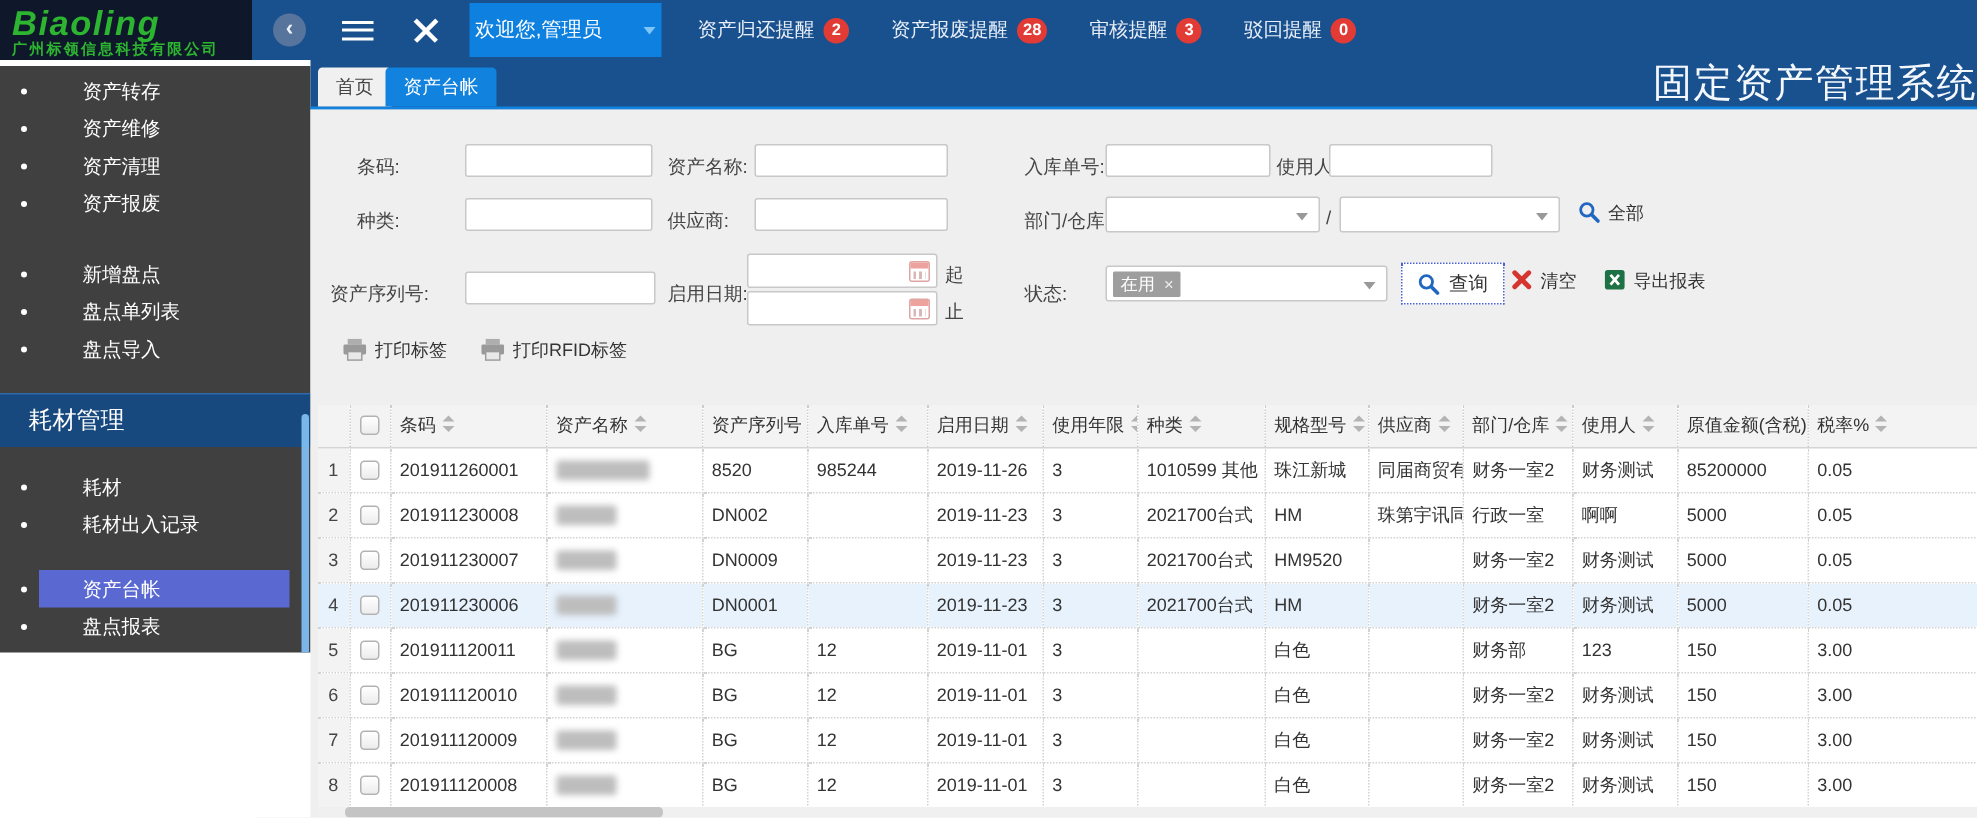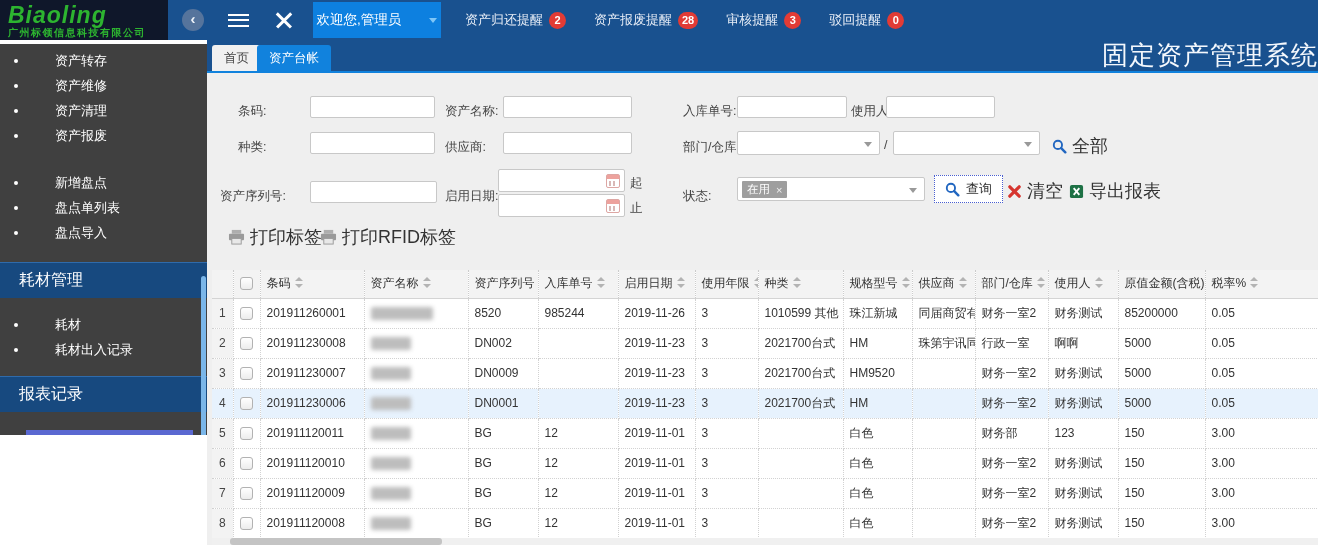--- a/index.html
+++ b/index.html
@@ -47,21 +47,21 @@
   .inp { position:absolute; height:22px; background:#fff; border:1px solid #c8c8c8; border-radius:2px; font-size:12px; padding:0 4px; color:#333; }
   .sel { position:absolute; height:24px; background:#fff; border:1px solid #c8c8c8; border-radius:2px; cursor:pointer; }
   .sel .caret { position:absolute; right:7px; top:10px; width:0; height:0; border-left:4px solid transparent; border-right:4px solid transparent; border-top:5px solid #999; }
   .cal { position:absolute; right:4px; top:4px; width:14px; height:14px; border:1px solid #dda6a3; background:#fff; border-radius:2px; }
   .cal::before { content:""; position:absolute; top:0; left:0; right:0; height:4px; background:#eda29d; }
   .cal::after { content:""; position:absolute; left:2px; right:2px; top:6px; height:5px; background:repeating-linear-gradient(90deg,#d8b8b6 0 2px,transparent 2px 4px); }
   .datebox { position:absolute; height:23px; background:#fff; border:1px solid #c8c8c8; border-radius:2px; }
   .tag { position:absolute; left:4px; top:3px; height:17px; background:#9e9e9e; color:#fff; font-size:11.5px; padding:0 5px; display:flex; gap:6px; align-items:center; border-radius:1px; }
   .tag .x { color:#efefef; font-size:11px; cursor:pointer; }
   .btn-search { position:absolute; display:flex; align-items:center; gap:6px; background:#fff; border:1px dotted #4a5fd0; padding:0 10px; height:28px; font-size:13px; color:#333; cursor:pointer; }
-  .link-btn { position:absolute; display:flex; align-items:center; gap:5px; font-size:18px; color:#333; cursor:pointer; background:transparent; border:none; }
+  .link-btn { position:absolute; display:flex; align-items:flex-start; gap:5px; font-size:12px; color:#333; cursor:pointer; background:transparent; border:none; }
   .svgicon { flex:0 0 auto; display:block; }
 
   
   .tablewrap { position:absolute; left:5px; top:197px; width:1106px; height:268px; background:#fff; overflow:hidden; }
   table { border-collapse:collapse; table-layout:fixed; width:1106px; font-size:12px; color:#333; }
   th { height:28px; background:#f3f3f3; font-weight:normal; text-align:left; padding:0 6px; border-bottom:1px solid #d4d4d4; border-right:1px dotted #cccccc; white-space:nowrap; overflow:hidden; }
   td { height:30px; padding:0 6px; border-bottom:1px dotted #d2d2d2; border-right:1px dotted #d2d2d2; white-space:nowrap; overflow:hidden; background:#fff; }
   td.rownum { background:#f3f3f3; text-align:center; color:#444; }
   th.rownum { text-align:center; }
   tr.selected td { background:#e7f2fd; }
@@ -154,23 +154,20 @@
       </div>
       <div class="side-group" style="margin-top: 14px;">
         <div class="side-item">
           <span class="dot"></span>
           <span class="lbl">耗材</span>
         </div>
         <div class="side-item">
           <span class="dot"></span>
           <span class="lbl">耗材出入记录</span>
         </div>
-      </div>
-      <div class="side-section" style="margin-top: 14px;">
-        <span>报表记录</span>
       </div>
       <div class="side-group" style="margin-top: 18px;">
         <div class="side-item active">
           <span class="item-bg"></span>
           <span class="dot"></span>
           <span class="lbl">资产台帐</span>
         </div>
         <div class="side-item">
           <span class="dot"></span>
           <span class="lbl">盘点报表</span>

